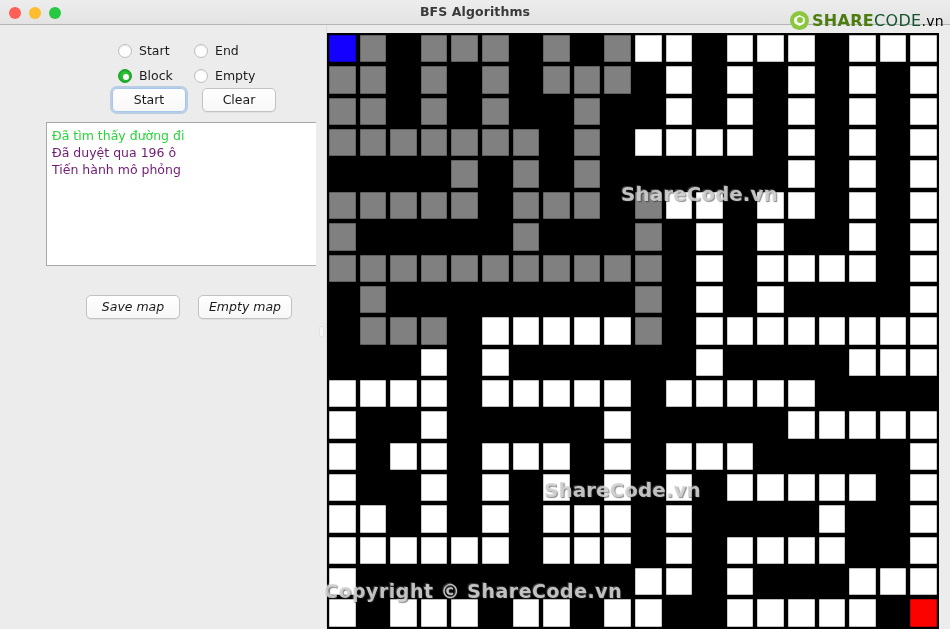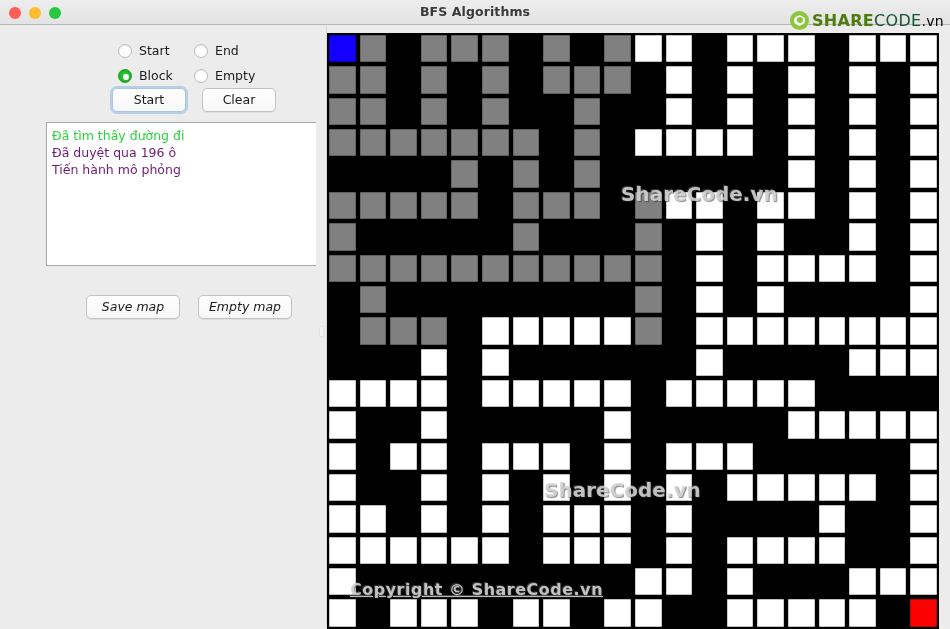--- a/index.html
+++ b/index.html
@@ -192,21 +192,21 @@
     font-family: "DejaVu Sans", "Liberation Sans", sans-serif;
     color: rgba(214,214,214,0.88);
     text-shadow: 1px 1px 1px rgba(40,40,40,.55), -1px -1px 1px rgba(255,255,255,.25);
     font-weight: bold;
     pointer-events: none;
     white-space: nowrap;
     z-index: 30;
   }
   .wm1 { left: 621px; top: 182px; font-size: 20px; }
   .wm2 { left: 544px; top: 478px; font-size: 20px; }
-  .wm3 { left: 350px; top: 580px; font-size: 16px; letter-spacing: .5px; text-decoration: underline; }
+  .wm3 { left: 324px; top: 580px; font-size: 19px; letter-spacing: .5px; }
 
   
   .bottom-strip {
     position: absolute; left: 0; bottom: 0; width: 327px; height: 2px;
     background: #ececec;
   }
 </style>
 </head>
 <body>
 

